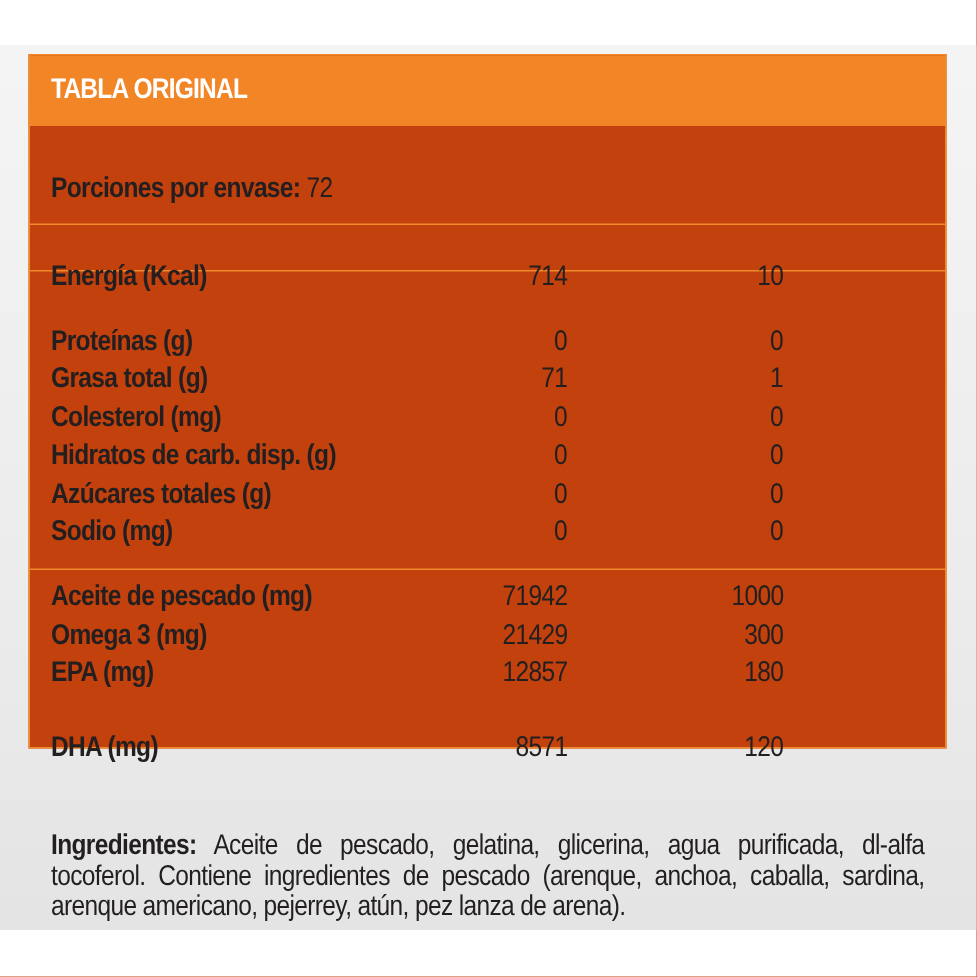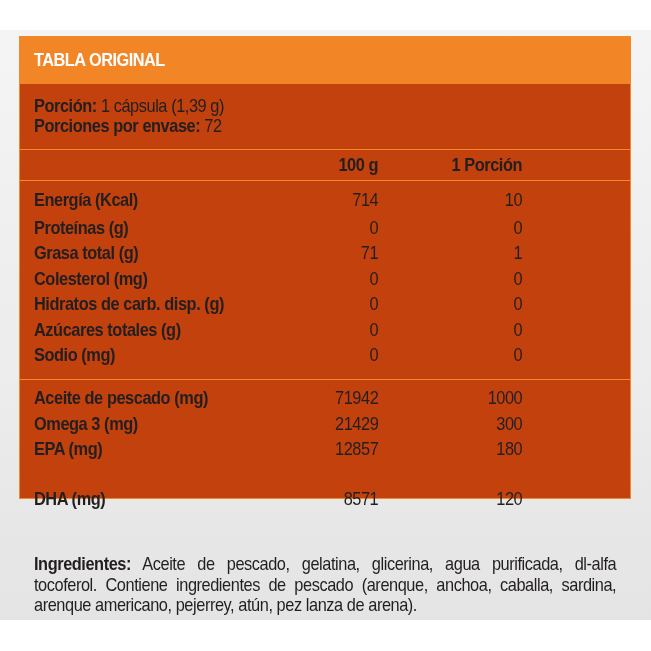--- a/index.html
+++ b/index.html
@@ -26,38 +26,31 @@
 </head>
 <body>
 
 <div class="card"></div>
 
 <div class="box">
   <div class="hdr">
     <span>TABLA ORIGINAL</span>
   </div>
 
-  <div class="row" style="top:59px">
-    <div class="lbl txt"><span class="b">Porción:</span><span> 1 cápsula (1,39 g)</span></div>
-  </div>
   <div class="row" style="top:79px">
     <div class="lbl txt"><span class="b">Porciones por envase:</span><span> 72</span></div>
   </div>
 
   <div class="hline" style="top:112px"></div>
 
-  <div class="row" style="top:118px">
-    <div class="c1 txt b">100 g</div>
-    <div class="c2 txt b">1 Porción</div>
-  </div>
 
   <div class="hline" style="top:143px"></div>
 
   <div id="nutrients">
-      <div class="row" style="top: 153px;">
+      <div class="row" style="top: 138px;">
         <div class="lbl txt b">Energía (Kcal)</div>
         <div class="c1 txt">714</div>
         <div class="c2 txt">10</div>
       </div>
       <div class="row" style="top: 180.5px;">
         <div class="lbl txt b">Proteínas (g)</div>
         <div class="c1 txt">0</div>
         <div class="c2 txt">0</div>
       </div>
       <div class="row" style="top: 206px;">

